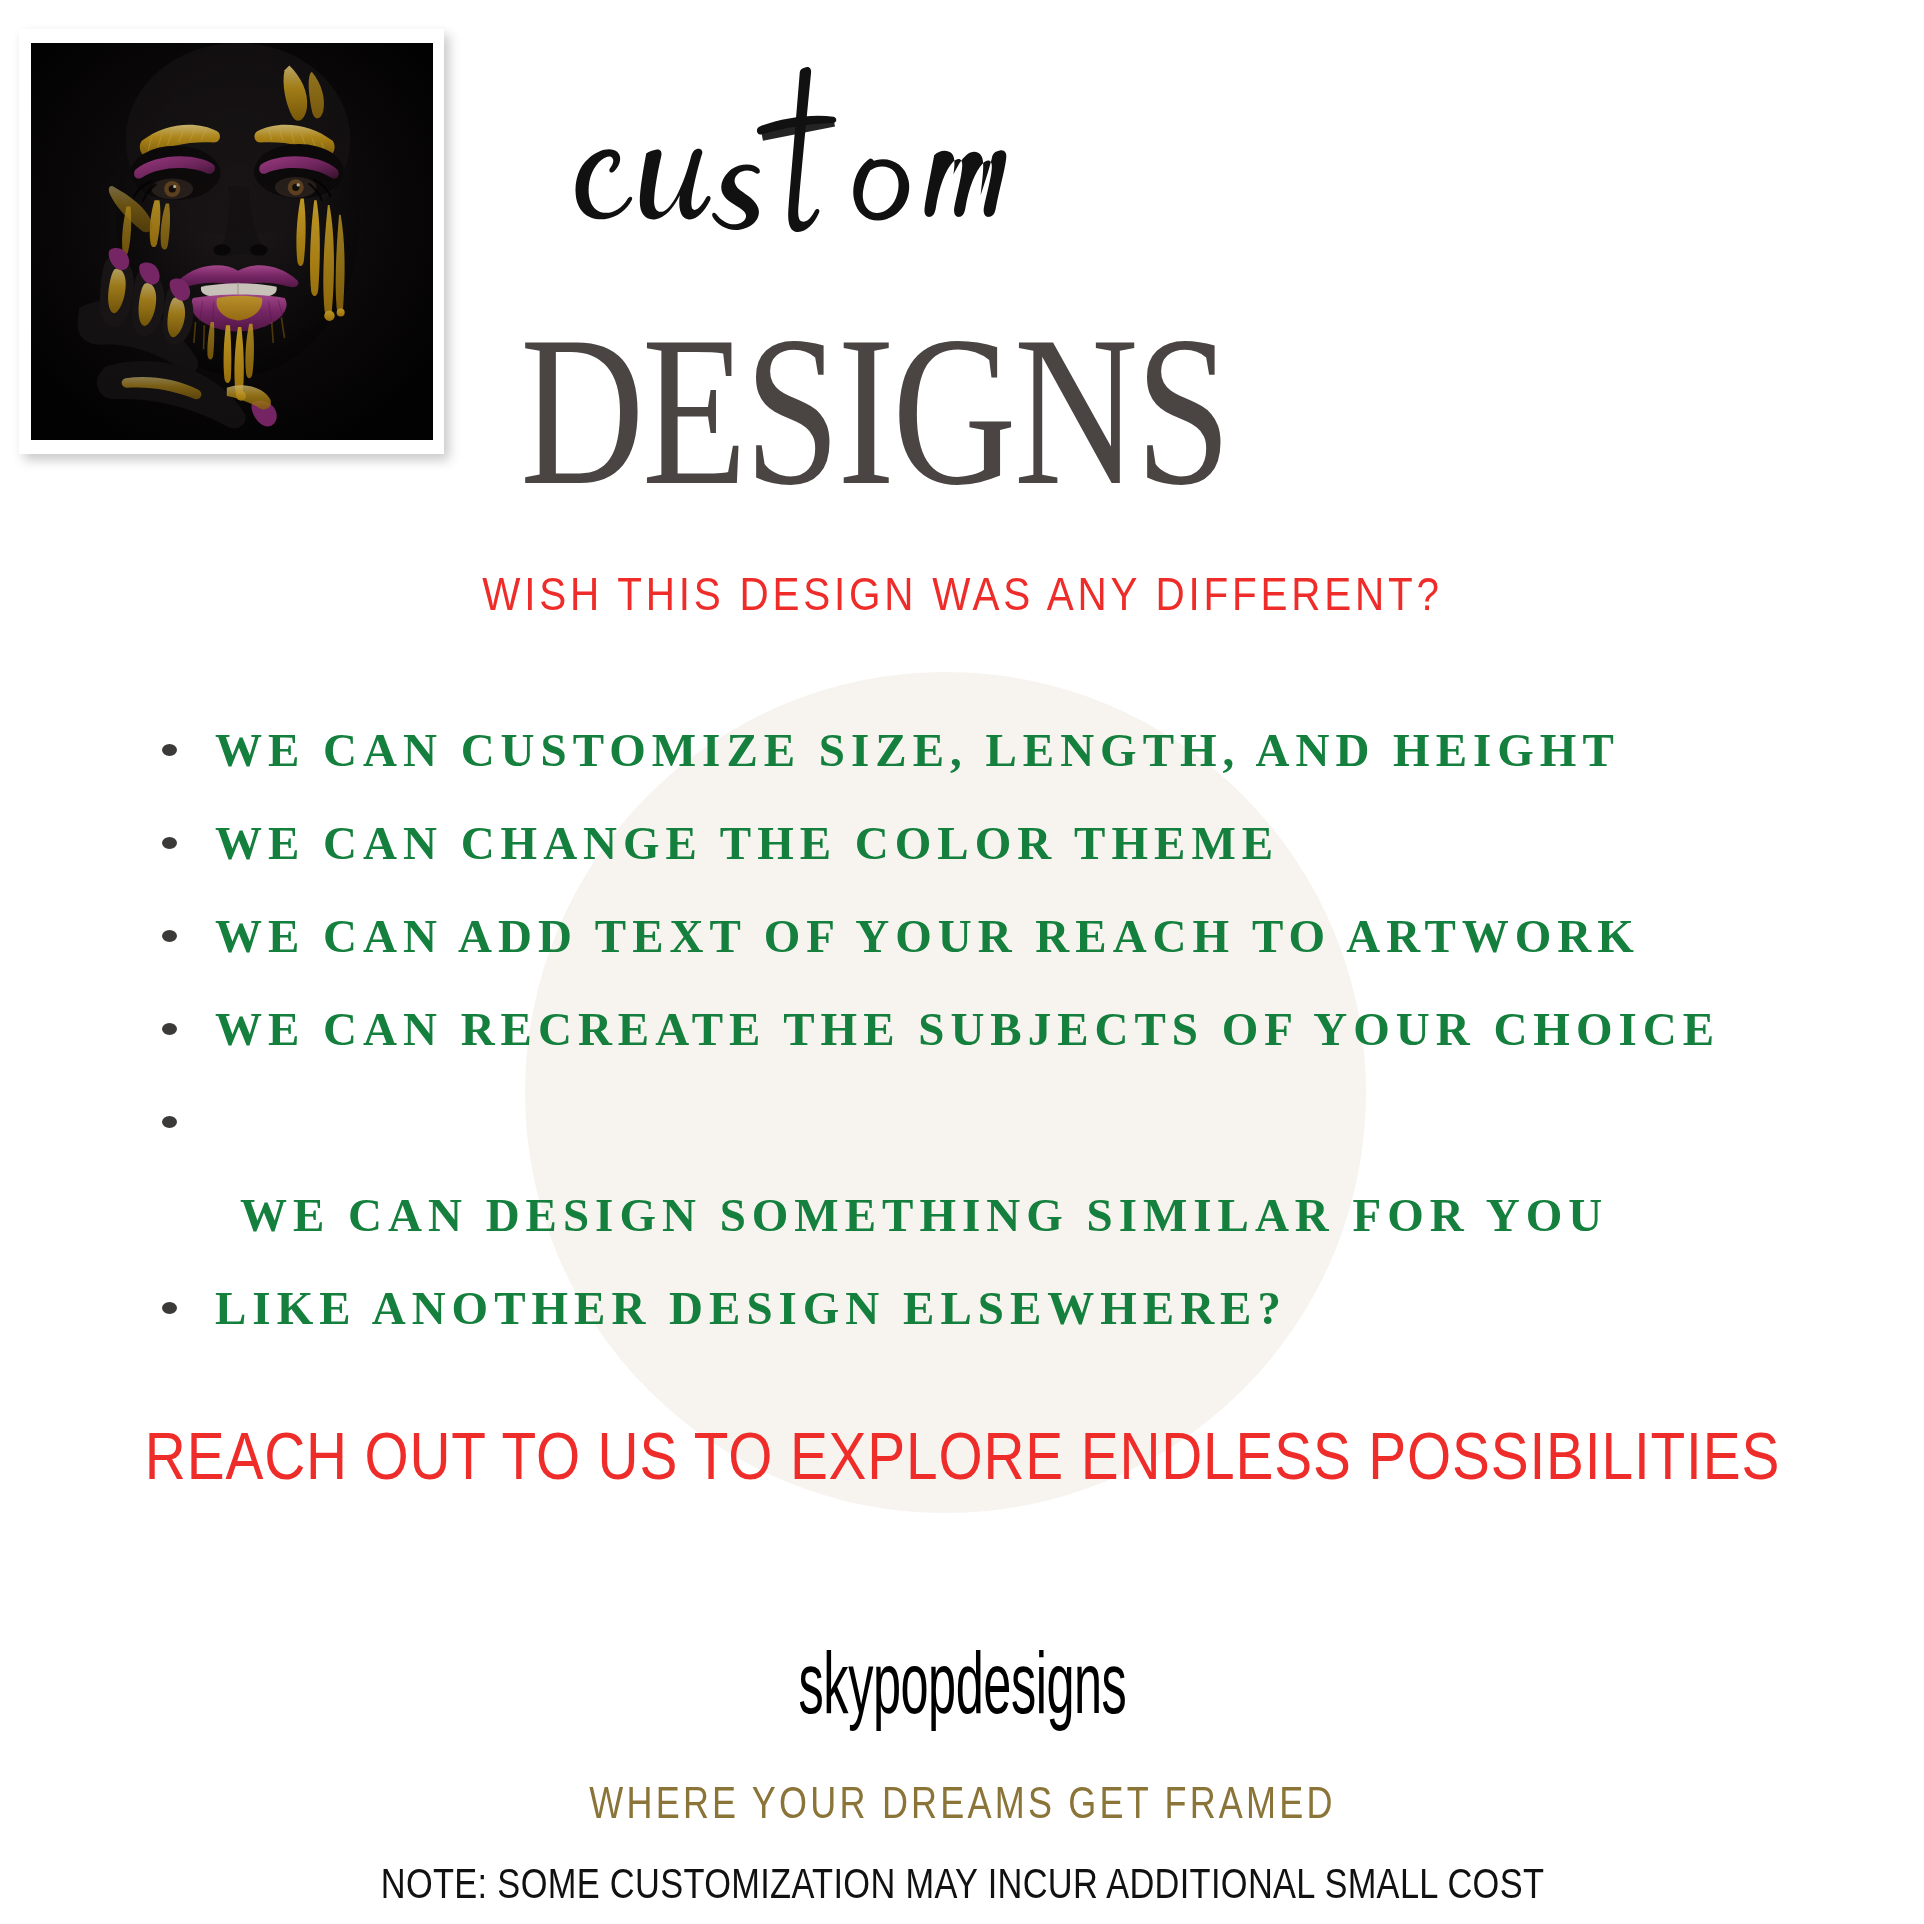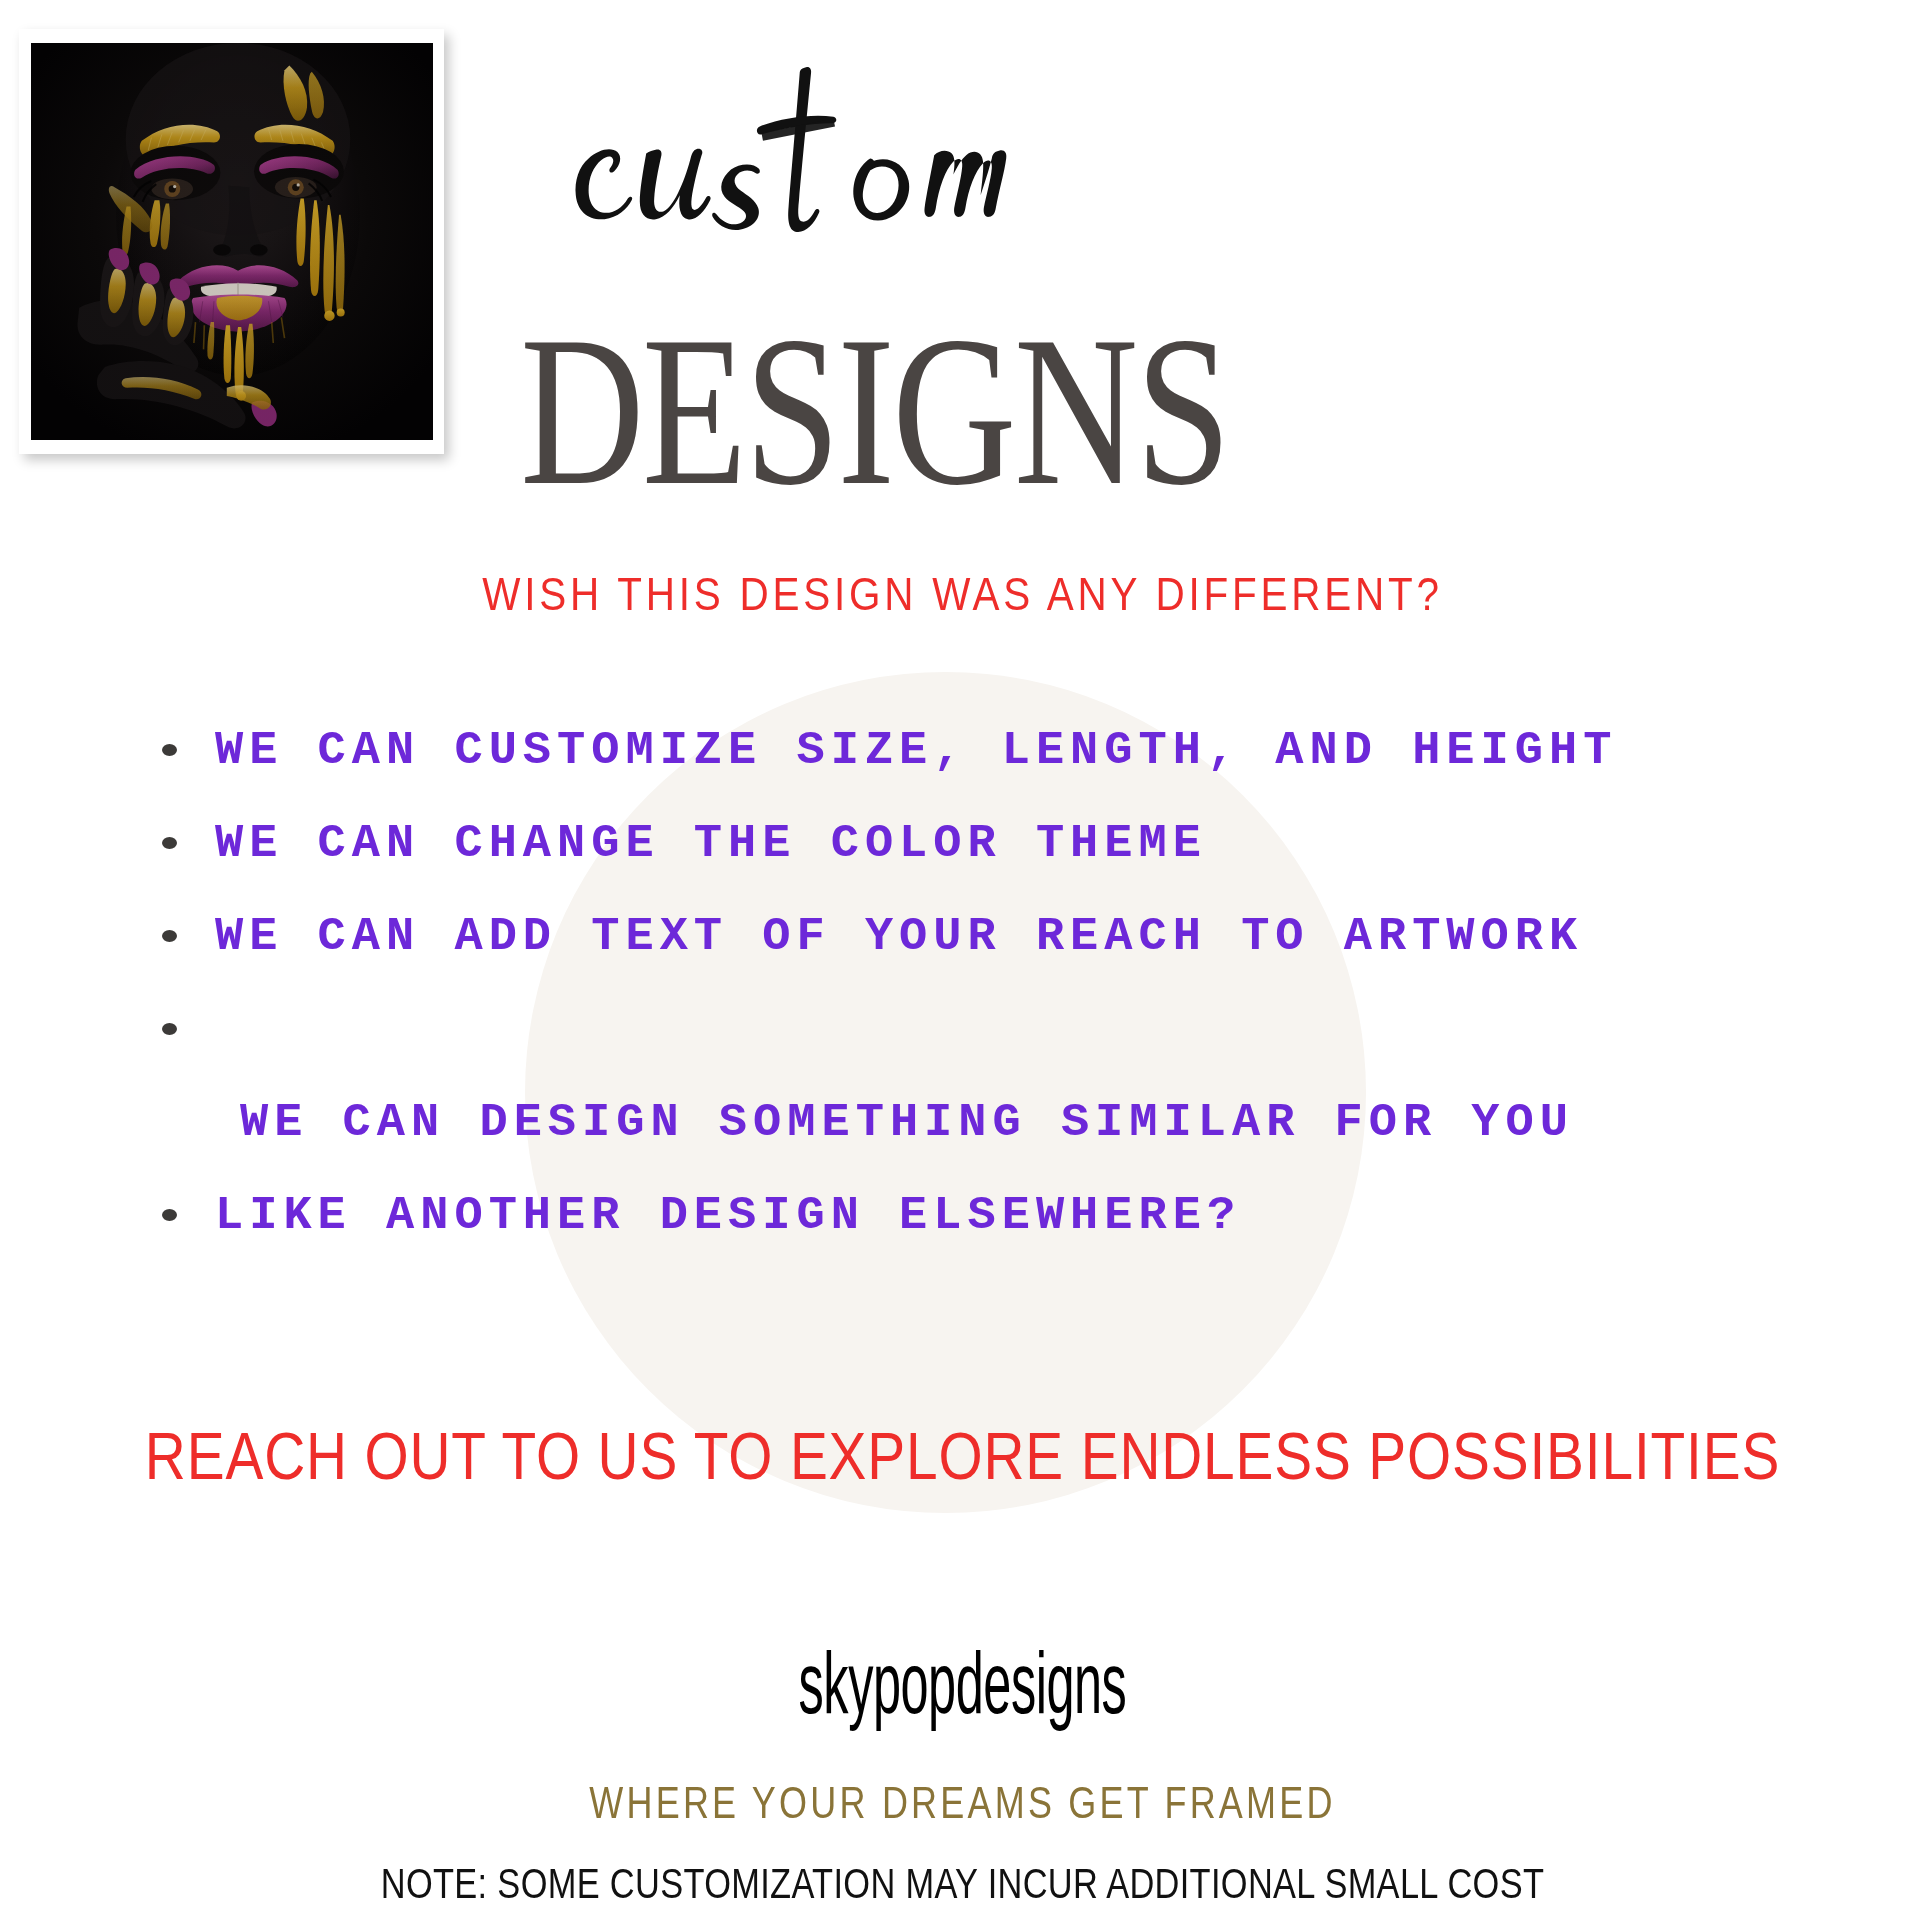--- a/index.html
+++ b/index.html
@@ -106,24 +106,24 @@
     top: 704px;
     width: 1700px;
     z-index: 2;
     margin: 0;
     padding: 0;
     list-style: none;
   }
   .bullet-item {
     position: relative;
     height: 93px;
-    font-family: Liberation Mono, monospace;
+    font-family: Liberation Serif, serif;
     font-size: 47px;
     font-weight: 700;
-    color: #6d28d9;
+    color: #15803d;
     letter-spacing: 6px;
     white-space: nowrap;
     line-height: 93px;
   }
   .bullet-dot {
     position: absolute;
     left: 9.6px;
     top: 40px;
     width: 15.2px;
     height: 12px;
@@ -414,20 +414,24 @@
   <li class="bullet-item">
     <span class="bullet-dot"></span>
     <span class="bullet-text">WE CAN CHANGE THE COLOR THEME</span>
   </li>
   <li class="bullet-item">
     <span class="bullet-dot"></span>
     <span class="bullet-text">WE CAN ADD TEXT OF YOUR REACH TO ARTWORK</span>
   </li>
   <li class="bullet-item">
     <span class="bullet-dot"></span>
+    <span class="bullet-text">WE CAN RECREATE THE SUBJECTS OF YOUR CHOICE</span>
+  </li>
+  <li class="bullet-item">
+    <span class="bullet-dot"></span>
   </li>
   <li class="bullet-item no-bullet">
     <span class="bullet-text">WE CAN DESIGN SOMETHING SIMILAR FOR YOU</span>
   </li>
   <li class="bullet-item">
     <span class="bullet-dot"></span>
     <span class="bullet-text">LIKE ANOTHER DESIGN ELSEWHERE?</span>
   </li>
 </ul>
 

